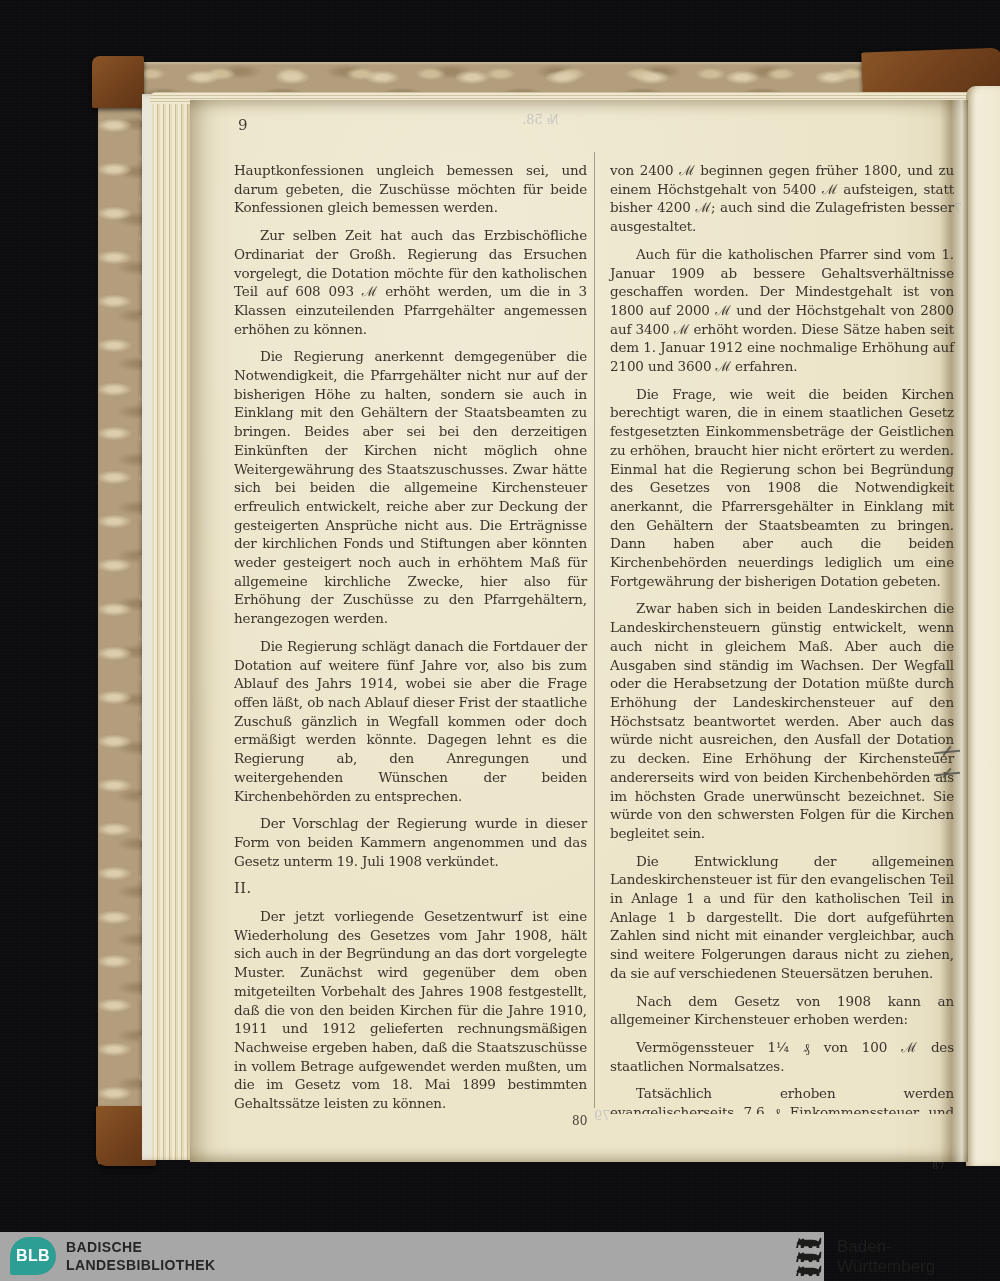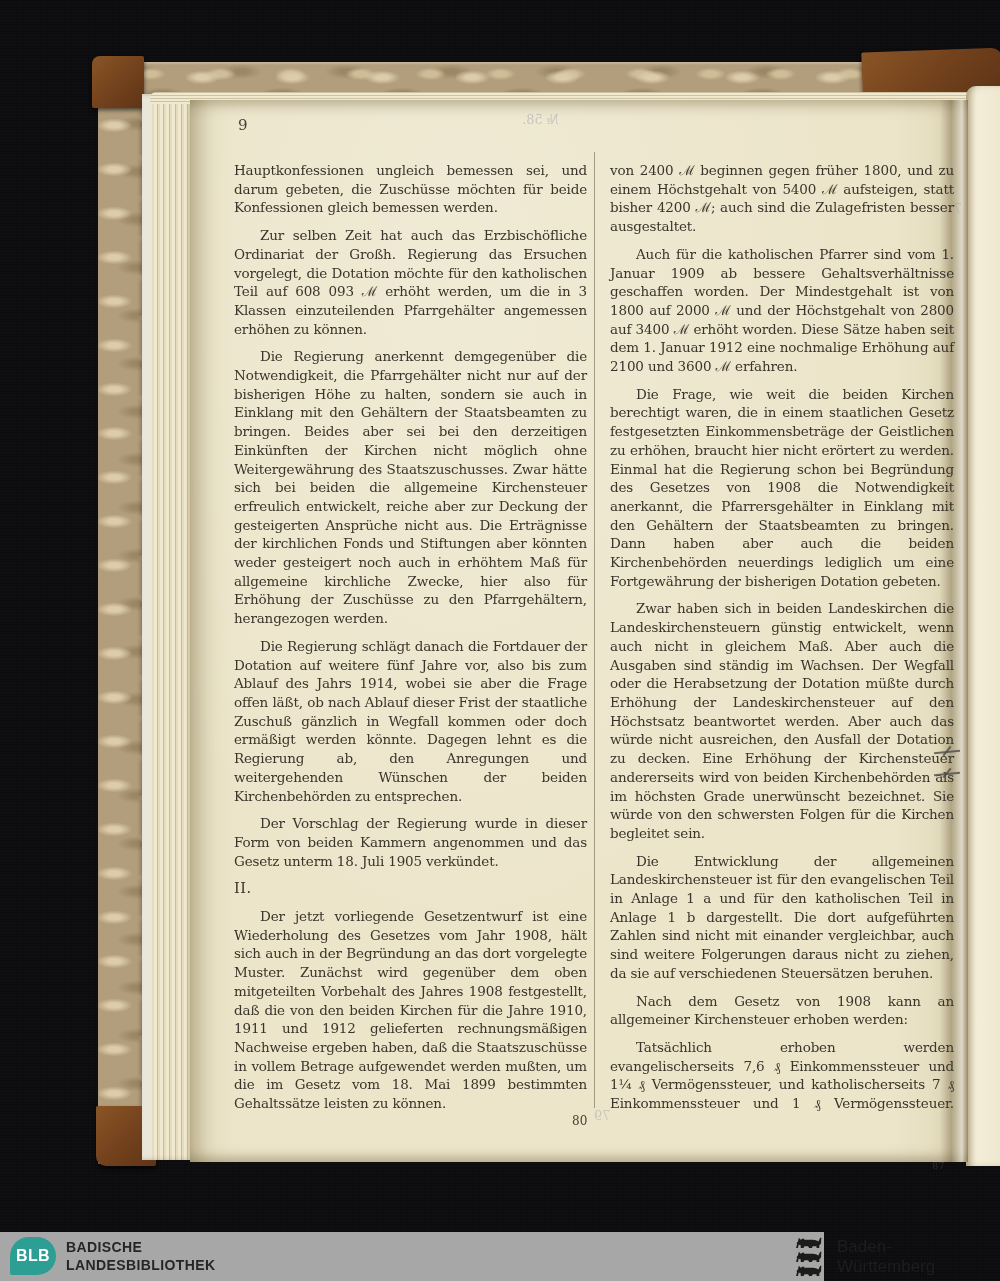--- a/index.html
+++ b/index.html
@@ -112,35 +112,36 @@
 
     <span class="pageno-top">9</span>
     <span class="ghost mirror g-top">№ 58.</span>
     <span class="ghost mirror g-7">7</span>
 
     <div class="col col-left">
       <p>Hauptkonfessionen ungleich bemessen sei, und darum gebeten, die Zuschüsse möchten für beide Konfessionen gleich bemessen werden.</p>
       <p class="ind">Zur selben Zeit hat auch das Erzbischöfliche Ordinariat der Großh. Regierung das Ersuchen vorgelegt, die Dotation möchte für den katholischen Teil auf 608 093 ℳ erhöht werden, um die in 3 Klassen einzuteilenden Pfarrgehälter angemessen erhöhen zu können.</p>
       <p class="ind">Die Regierung anerkennt demgegenüber die Notwendigkeit, die Pfarrgehälter nicht nur auf der bisherigen Höhe zu halten, sondern sie auch in Einklang mit den Gehältern der Staatsbeamten zu bringen. Beides aber sei bei den derzeitigen Einkünften der Kirchen nicht möglich ohne Weitergewährung des Staatszuschusses. Zwar hätte sich bei beiden die allgemeine Kirchensteuer erfreulich entwickelt, reiche aber zur Deckung der gesteigerten Ansprüche nicht aus. Die Erträgnisse der kirchlichen Fonds und Stiftungen aber könnten weder gesteigert noch auch in erhöhtem Maß für allgemeine kirchliche Zwecke, hier also für Erhöhung der Zuschüsse zu den Pfarrgehältern, herangezogen werden.</p>
       <p class="ind">Die Regierung schlägt danach die Fortdauer der Dotation auf weitere fünf Jahre vor, also bis zum Ablauf des Jahrs 1914, wobei sie aber die Frage offen läßt, ob nach Ablauf dieser Frist der staatliche Zuschuß gänzlich in Wegfall kommen oder doch ermäßigt werden könnte. Dagegen lehnt es die Regierung ab, den Anregungen und weitergehenden Wünschen der beiden Kirchenbehörden zu entsprechen.</p>
-      <p class="ind">Der Vorschlag der Regierung wurde in dieser Form von beiden Kammern angenommen und das Gesetz unterm 18. Juli 1905 verkündet.</p>
+      <p class="ind">Der Vorschlag der Regierung wurde in dieser Form von beiden Kammern angenommen und das Gesetz unterm 19. Juli 1908 verkündet.</p>
       <p class="sec-head">II.</p>
       <p class="ind">Der jetzt vorliegende Gesetzentwurf ist eine Wiederholung des Gesetzes vom Jahr 1908, hält sich auch in der Begründung an das dort vorgelegte Muster. Zunächst wird gegenüber dem oben mitgeteilten Vorbehalt des Jahres 1908 festgestellt, daß die von den beiden Kirchen für die Jahre 1910, 1911 und 1912 gelieferten rechnungsmäßigen Nachweise ergeben haben, daß die Staatszuschüsse in vollem Betrage aufgewendet werden mußten, um die im Gesetz vom 18. Mai 1899 bestimmten Gehaltssätze leisten zu können.</p>
       <p class="ind">Unterdessen sind insofern neue Verhältnisse eingetreten, als durch kirchliches Gesetz vom 14. September 1909 für die evangelischen Pfarrer eine neue Gehaltsordnung eingeführt worden ist. Danach erhöhen sich die Gehalte der evangelischen Pfarrer so, daß sie mit einem Mindestsatz</p>
     </div>
 
     <div class="divider"></div>
 
     <div class="col col-right">
       <p>von 2400 ℳ beginnen gegen früher 1800, und zu einem Höchstgehalt von 5400 ℳ aufsteigen, statt bisher 4200 ℳ; auch sind die Zulagefristen besser ausgestaltet.</p>
       <p class="ind">Auch für die katholischen Pfarrer sind vom 1. Januar 1909 ab bessere Gehaltsverhältnisse geschaffen worden. Der Mindestgehalt ist von 1800 auf 2000 ℳ und der Höchstgehalt von 2800 auf 3400 ℳ erhöht worden. Diese Sätze haben seit dem 1. Januar 1912 eine nochmalige Erhöhung auf 2100 und 3600 ℳ erfahren.</p>
       <p class="ind">Die Frage, wie weit die beiden Kirchen berechtigt waren, die in einem staatlichen Gesetz festgesetzten Einkommensbeträge der Geistlichen zu erhöhen, braucht hier nicht erörtert zu werden. Einmal hat die Regierung schon bei Begründung des Gesetzes von 1908 die Notwendigkeit anerkannt, die Pfarrersgehälter in Einklang mit den Gehältern der Staatsbeamten zu bringen. Dann haben aber auch die beiden Kirchenbehörden neuerdings lediglich um eine Fortgewährung der bisherigen Dotation gebeten.</p>
       <p class="ind">Zwar haben sich in beiden Landeskirchen die Landeskirchensteuern günstig entwickelt, wenn auch nicht in gleichem Maß. Aber auch die Ausgaben sind ständig im Wachsen. Der Wegfall oder die Herabsetzung der Dotation müßte durch Erhöhung der Landeskirchensteuer auf den Höchstsatz beantwortet werden. Aber auch das würde nicht ausreichen, den Ausfall der Dotation zu decken. Eine Erhöhung der Kirchensteuer andererseits wird von beiden Kirchenbehörden als im höchsten Grade unerwünscht bezeichnet. Sie würde von den schwersten Folgen für die Kirchen begleitet sein.</p>
       <p class="ind">Die Entwicklung der allgemeinen Landeskirchensteuer ist für den evangelischen Teil in Anlage 1 a und für den katholischen Teil in Anlage 1 b dargestellt. Die dort aufgeführten Zahlen sind nicht mit einander vergleichbar, auch sind weitere Folgerungen daraus nicht zu ziehen, da sie auf verschiedenen Steuersätzen beruhen.</p>
       <p class="ind">Nach dem Gesetz von 1908 kann an allgemeiner Kirchensteuer erhoben werden:</p>
+      <p class="ind">Vermögenssteuer 1¼ ₰ von 100 ℳ des staatlichen Normalsatzes.</p>
       <p class="ind">Tatsächlich erhoben werden evangelischerseits 7,6 ₰ Einkommenssteuer und 1¼ ₰ Vermögenssteuer, und katholischerseits 7 ₰ Einkommenssteuer und 1 ₰ Vermögenssteuer. Katholischerseits glaubt man diese Sätze schon deswegen nicht weiter erhöhen zu können, weil eine weitere Belastung des an sich finanziell weniger gut gestellten Volksteiles vermieden werden sollte.</p>
     </div>
 
     <div class="pmark pm1">
         <span class="dash"></span>
         <span class="slash"></span>
       </div>
     <div class="pmark pm2">
         <span class="dash"></span>
         <span class="slash"></span>

